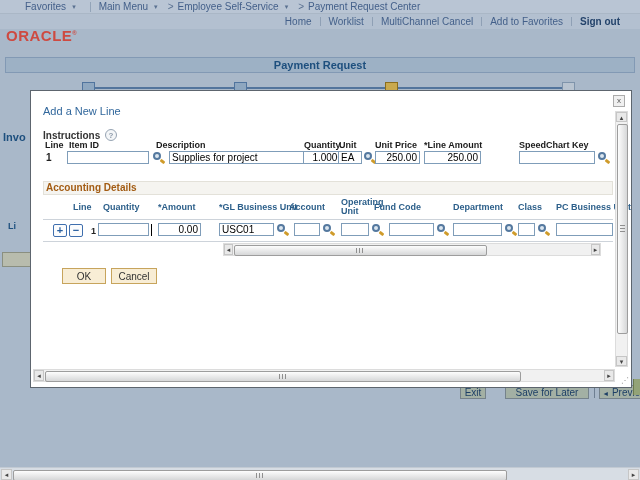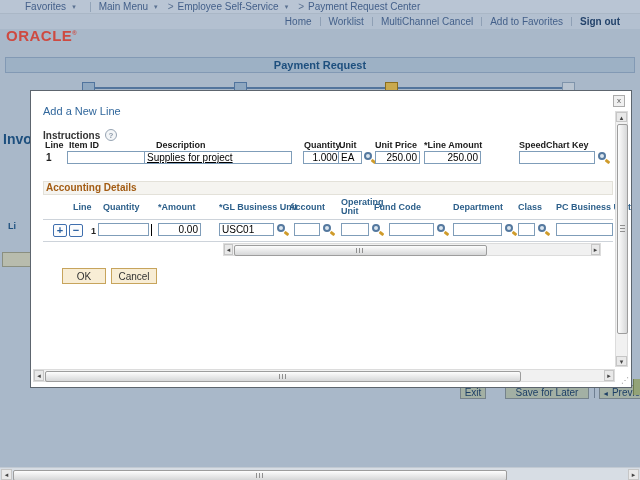--- a/index.html
+++ b/index.html
@@ -22,21 +22,21 @@
   .logo sup{font-size:6px}
 
   .ptitle{position:absolute;left:5px;top:57px;width:630px;height:16px;box-sizing:border-box;
           background:#9db1c5;border:1px solid #8299b4;text-align:center;line-height:15px;
           font-weight:bold;font-size:11px;color:#1d4f7e}
   .train-line{position:absolute;left:88px;top:87px;width:480px;height:2px;background:#52749c}
   .tnode{position:absolute;top:82px;width:13px;height:11px;box-sizing:border-box;border:1px solid #50749e;background:#8ea7c0}
   .tnode.cur{background:#c9a94e;border-color:#8a6d1e}
   .tnode.next{background:#b9c4d0;border-color:#7f94ab}
 
-  .frag-invoice{position:absolute;left:3px;top:131px;width:27px;overflow:hidden;font-weight:bold;font-size:14px;color:#1d4f7e;white-space:nowrap}
+  .frag-invoice{position:absolute;left:3px;top:131px;width:27px;overflow:hidden;font-weight:bold;font-size:11px;color:#1d4f7e;white-space:nowrap}
   .frag-line{position:absolute;left:8px;top:221px;font-weight:bold;font-size:9px;color:#1d4f7e}
   .frag-btn{position:absolute;left:2px;top:252px;width:27px;height:13px;background:#b8bcad;border:1px solid #8a8f80}
 
   
   .fbtn{position:absolute;top:385px;height:14px;background:#a3b0a4;border:1px solid #75828b;
         color:#1d3f66;text-align:center;line-height:13px;font-size:10px;box-sizing:border-box;cursor:pointer;z-index:1}
   .fsep{position:absolute;top:386px;width:1px;height:12px;background:#6e7f92;z-index:1}
   .frag-green{position:absolute;left:633px;top:379px;width:7px;height:16px;background:#93a377;border-left:1px solid #6b7a50;z-index:1}
 
   
@@ -162,21 +162,21 @@
     <span class="hdr" style="left:125px">Description</span>
     <span class="hdr" style="left:273px">Quantity</span>
     <span class="hdr" style="left:308px">Unit</span>
     <span class="hdr" style="left:344px">Unit Price</span>
     <span class="hdr" style="left:393px">*Line Amount</span>
     <span class="hdr" style="left:488px">SpeedChart Key</span>
 
     <span class="lineval" style="left:15px;top:61px">1</span>
     <input class="tb" style="left: 36px; top: 60px; width: 82px;" value="">
     <span class="lk" style="left:121px;top:60px"></span>
-    <input class="tb" style="left: 113px; top: 60px; width: 148px; text-decoration: underline;" value="Supplies for project">
+    <input class="tb" style="left: 138px; top: 60px; width: 148px;" value="Supplies for project">
     <input class="tb num" style="left: 272px; top: 60px; width: 43px;" value="1.0000">
     <input class="tb" style="left: 307px; top: 60px; width: 24px;" value="EA">
     <span class="lk" style="left:332px;top:60px"></span>
     <input class="tb num" style="left: 344px; top: 60px; width: 45px;" value="250.00">
     <input class="tb num" style="left: 393px; top: 60px; width: 57px;" value="250.00">
     <input class="tb" style="left: 488px; top: 60px; width: 76px;" value="">
     <span class="lk" style="left:566px;top:60px"></span>
 
     <div class="acct-band">Accounting Details</div>
 

